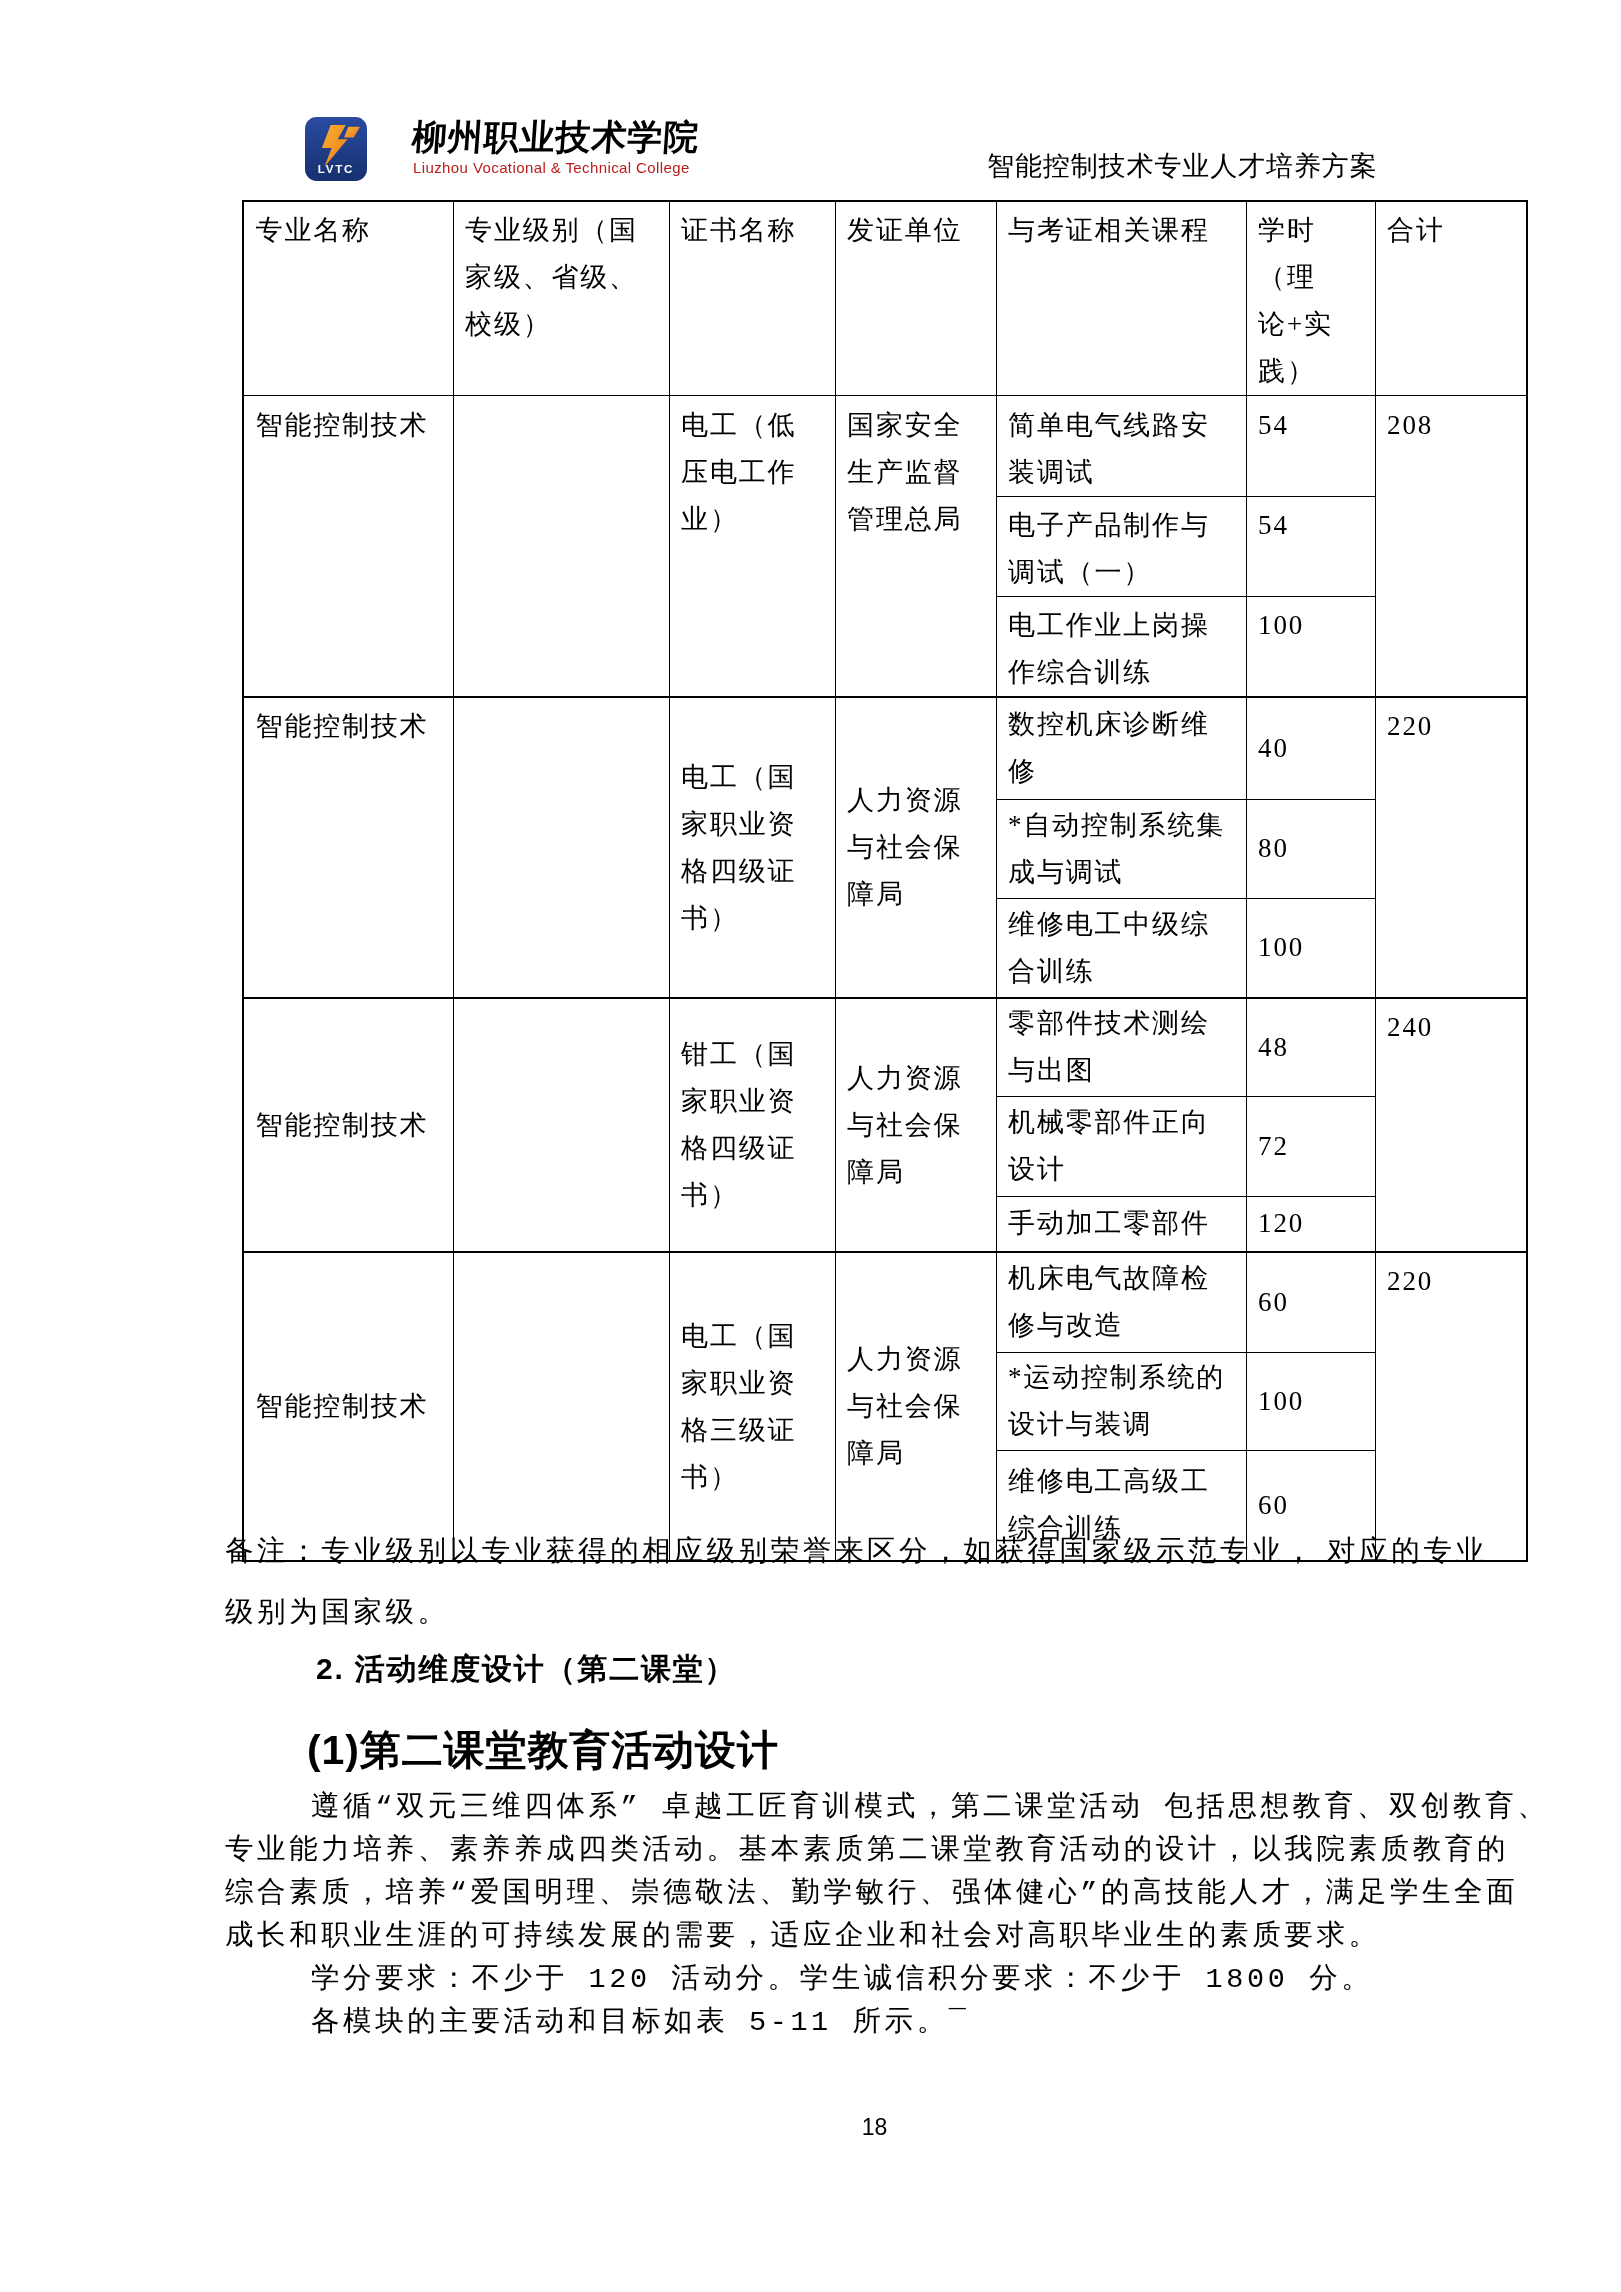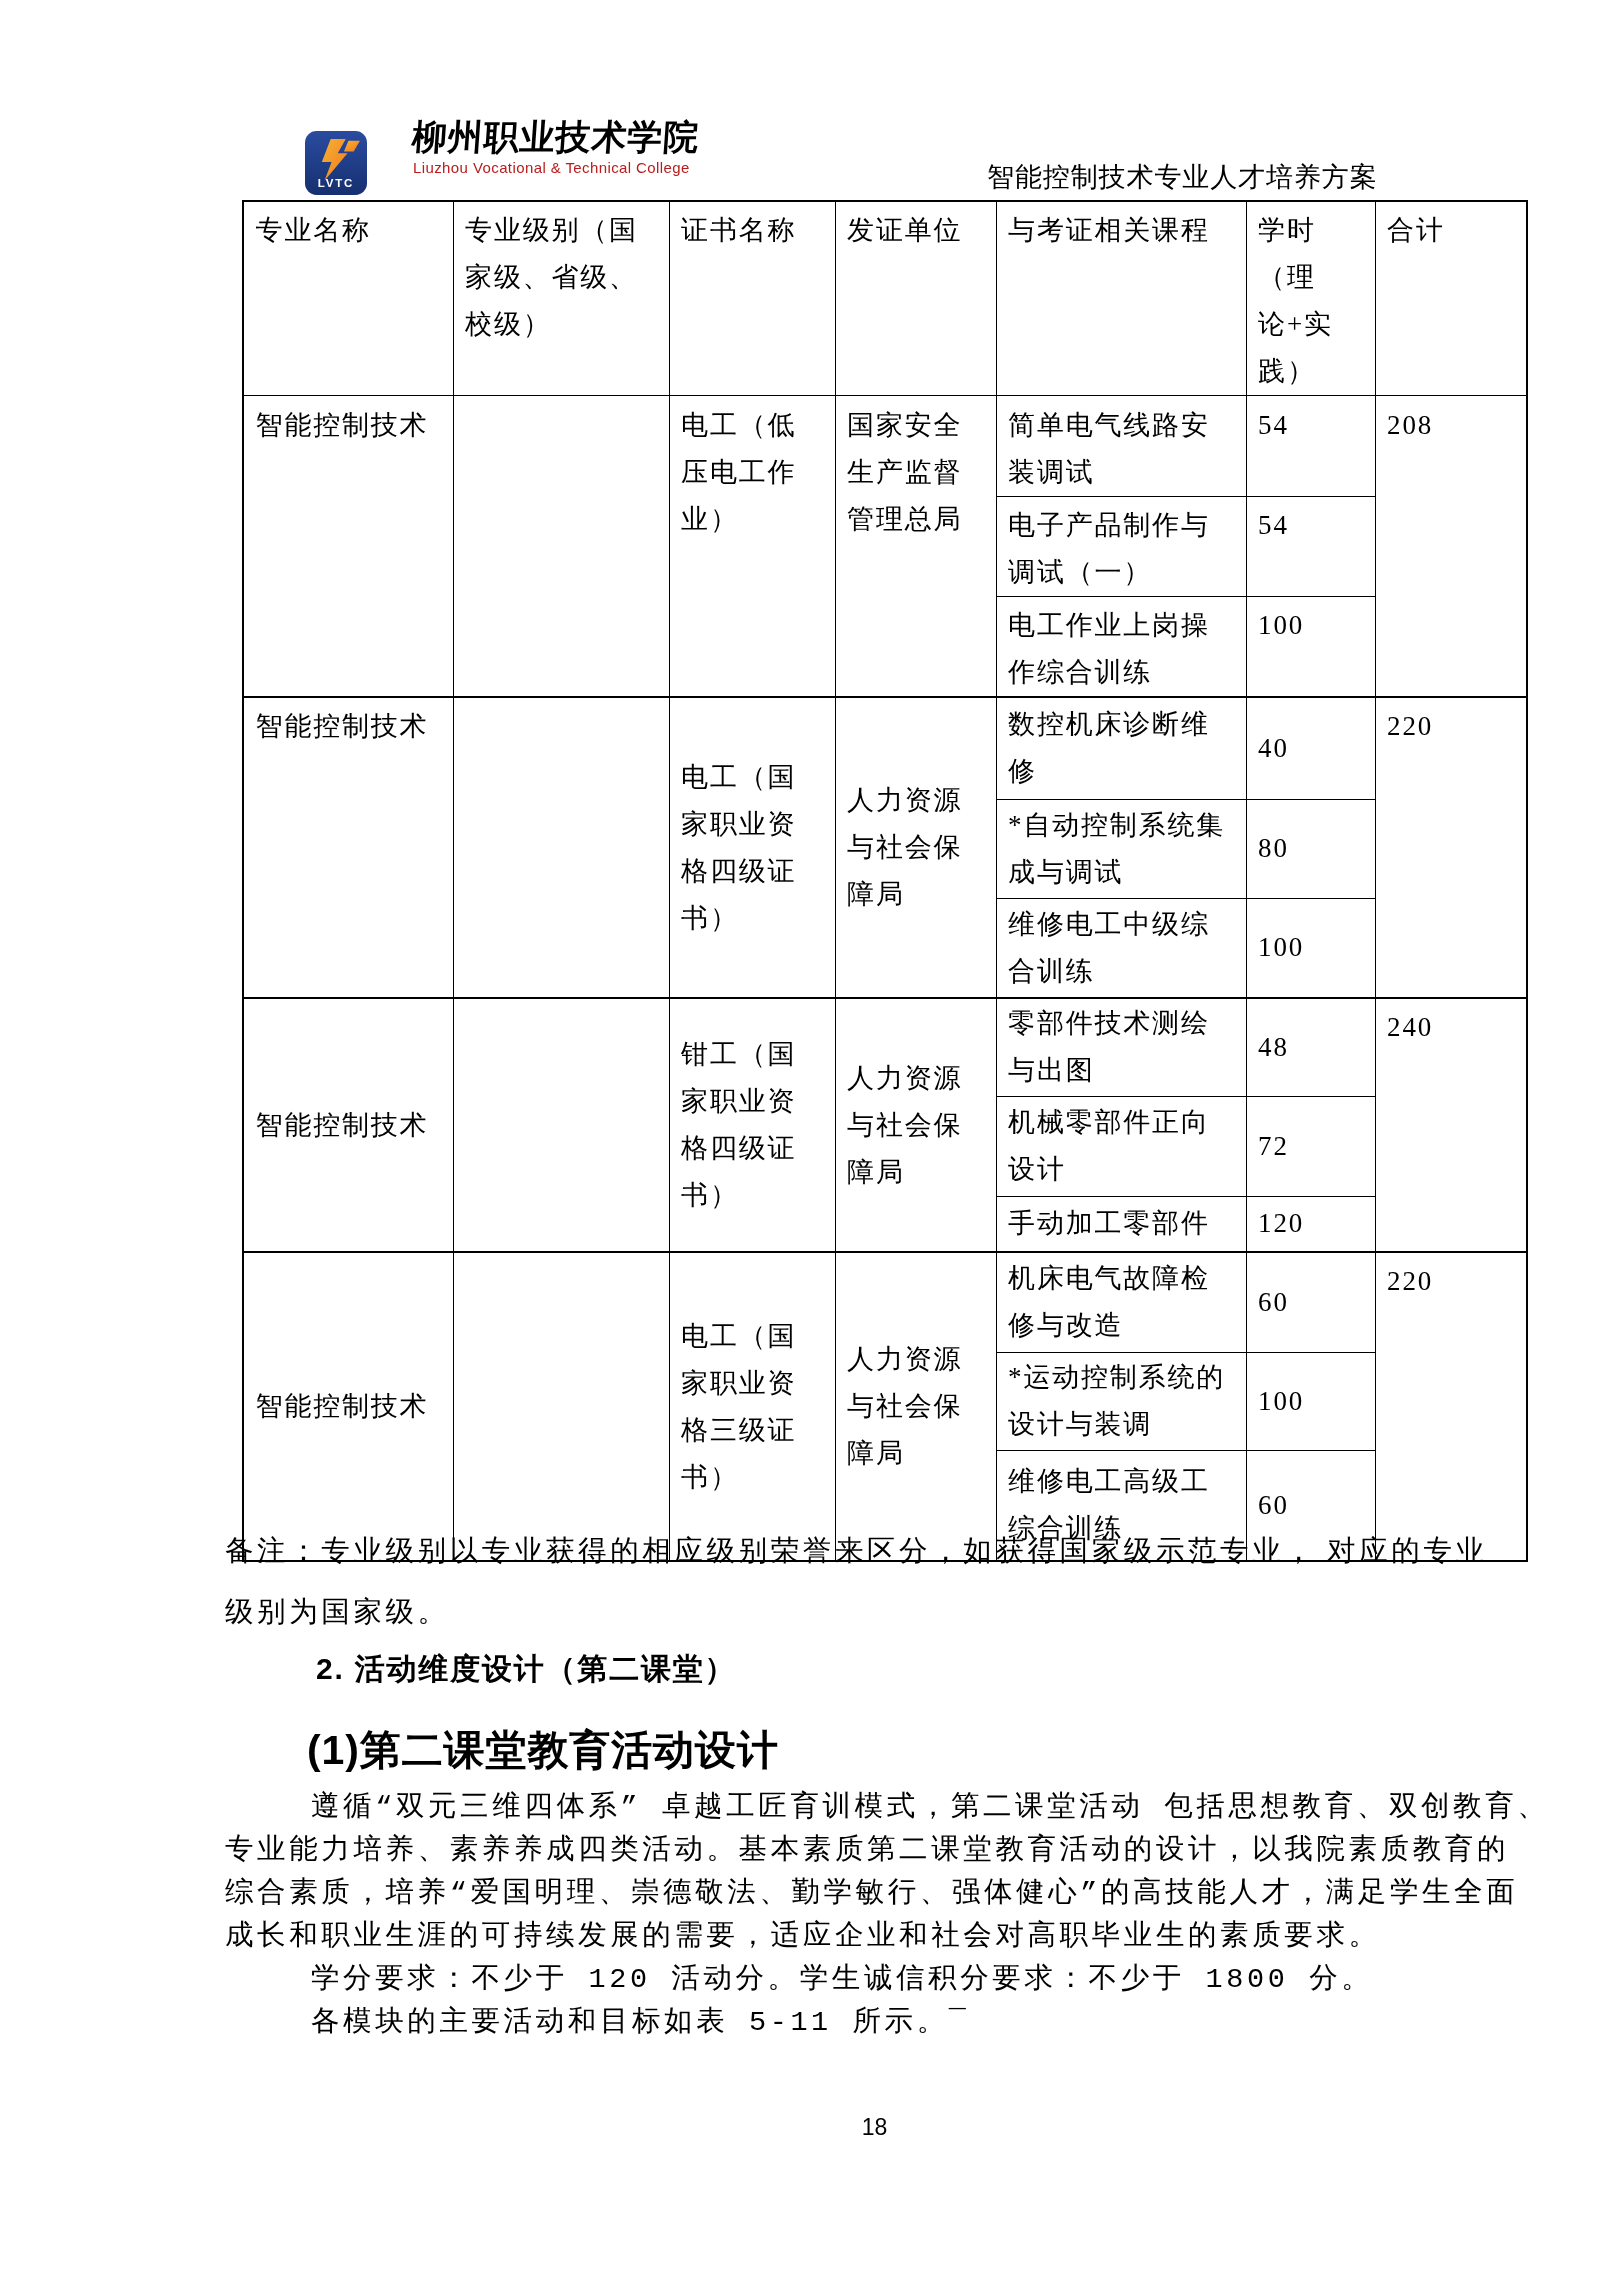--- a/index.html
+++ b/index.html
@@ -3,36 +3,36 @@
 <meta charset="utf-8">
 <style>
   html,body{margin:0;padding:0;background:#ffffff;}
   body{
     width:1622px;height:2293px;position:relative;
     font-family:"Liberation Serif","DejaVu Serif",serif;
     color:#000;
   }
   
   .logo{
-    position:absolute;left:305px;top:131px;width:44px;height:64px;
+    position:absolute;left:305px;top:117px;width:44px;height:64px;
   }
   .college-zh{
     position:absolute;left:412px;top:114px;width:499px;
     font-size:35px;font-weight:700;letter-spacing:0.9px;
     font-family:"Liberation Serif","DejaVu Serif",serif;
     transform:skewX(-4deg);
   }
   .college-en{
     position:absolute;left:413px;top:159px;
     font-size:15px;color:#b91c1c;letter-spacing:0.4px;
     font-family:"Liberation Sans","DejaVu Sans",sans-serif;
   }
   .doc-title{
     position:absolute;left:987px;top:148px;
-    font-size:27px;letter-spacing:0.9px;margin-top:11px;
+    font-size:27px;letter-spacing:0.9px;
   }
   
   table.cert{
     position:absolute;left:242px;top:200px;
     border-collapse:collapse;table-layout:fixed;
     border:2.7px solid #000;
     font-size:27px;letter-spacing:1.8px;line-height:47px;
   }
   table.cert td,table.cert th{
     border:1.8px solid #000;

